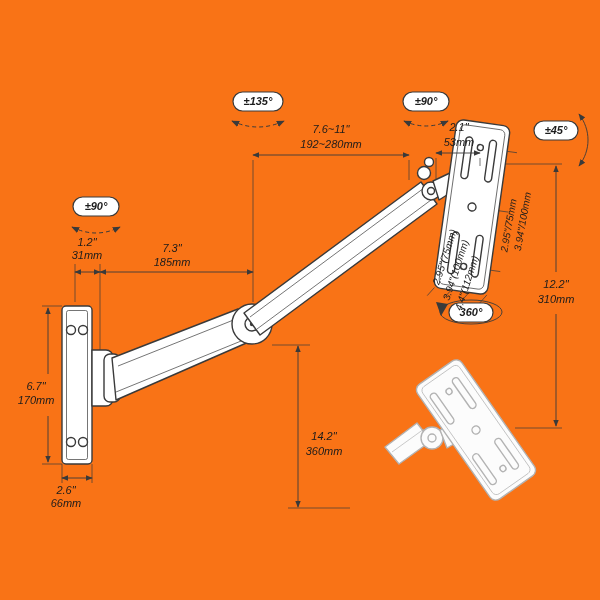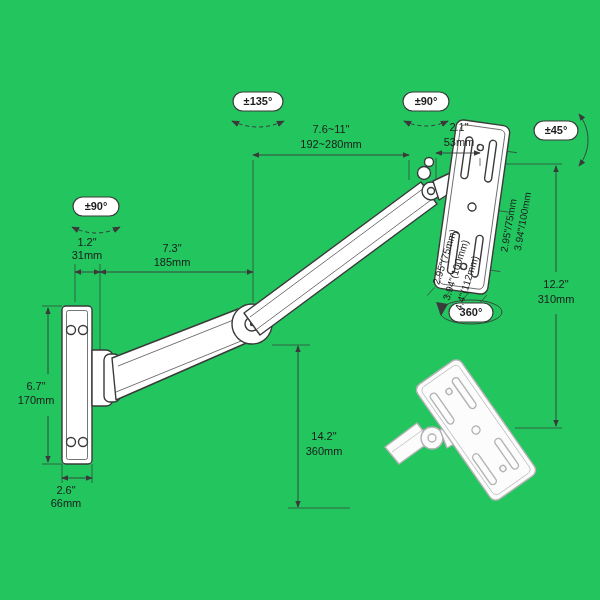--- a/index.html
+++ b/index.html
@@ -1,16 +1,16 @@
 <!DOCTYPE html>
 <html><head>
 <meta charset="utf-8">
 <style>
   html,body{margin:0;padding:0;background:#fff;}
-  #stage{width:600px;height:600px;position:relative;background:#22c55e;}
+  #stage{width:600px;height:600px;position:relative;background:#f97316;font-style:italic;}
   svg{font-family:"Liberation Sans", sans-serif;}
   .ln{stroke:#3a3a3a;stroke-width:1.4;fill:#fff;stroke-linejoin:round;}
   .thin{stroke:#3a3a3a;stroke-width:0.7;fill:none;}
   .dim{stroke:#3a3a3a;stroke-width:0.9;fill:none;}
   .ext{stroke:#3a3a3a;stroke-width:0.7;fill:none;}
   .dash{stroke:#3a3a3a;stroke-width:1;fill:none;stroke-dasharray:4 3;}
   .txt{font-size:11px;fill:#1c1c1c;text-anchor:middle;}
   .rtxt{font-size:10px;fill:#1c1c1c;text-anchor:middle;}
   .badge{fill:#fff;stroke:#3a3a3a;stroke-width:1.2;}
   .badge-txt{font-size:11px;font-weight:600;fill:#1c1c1c;text-anchor:middle;}

